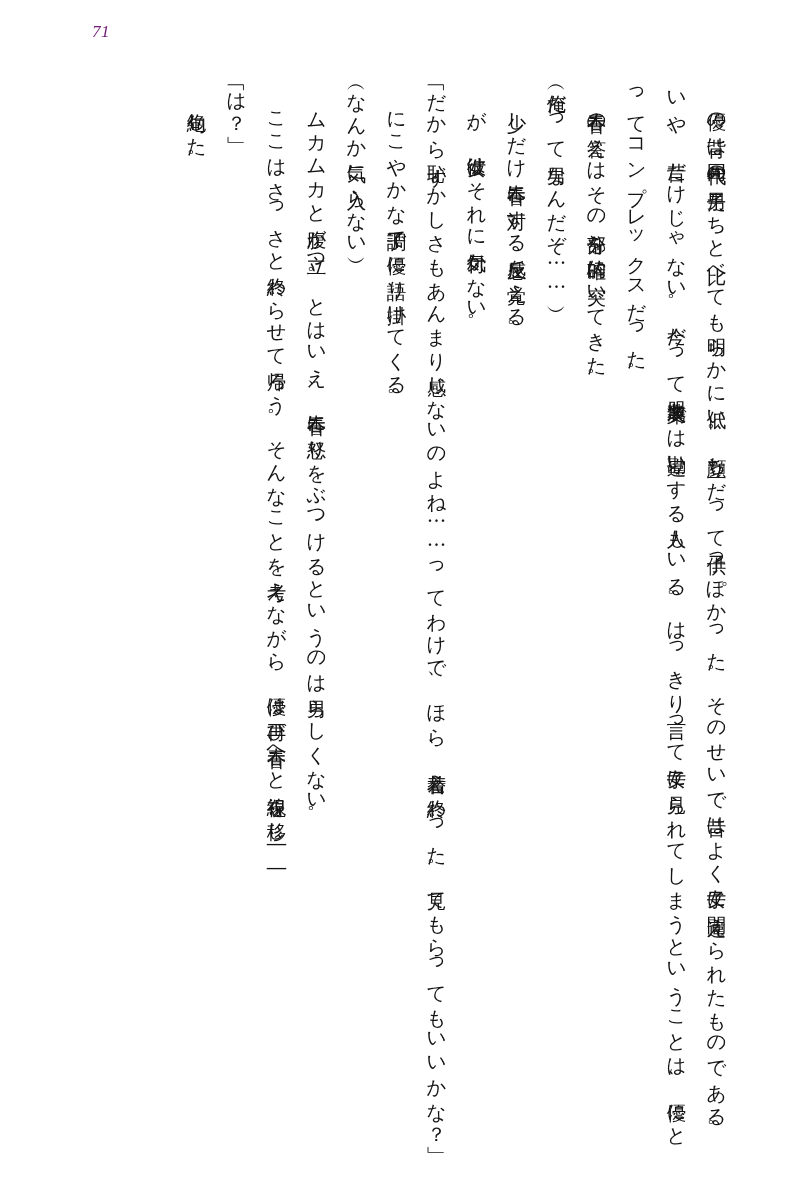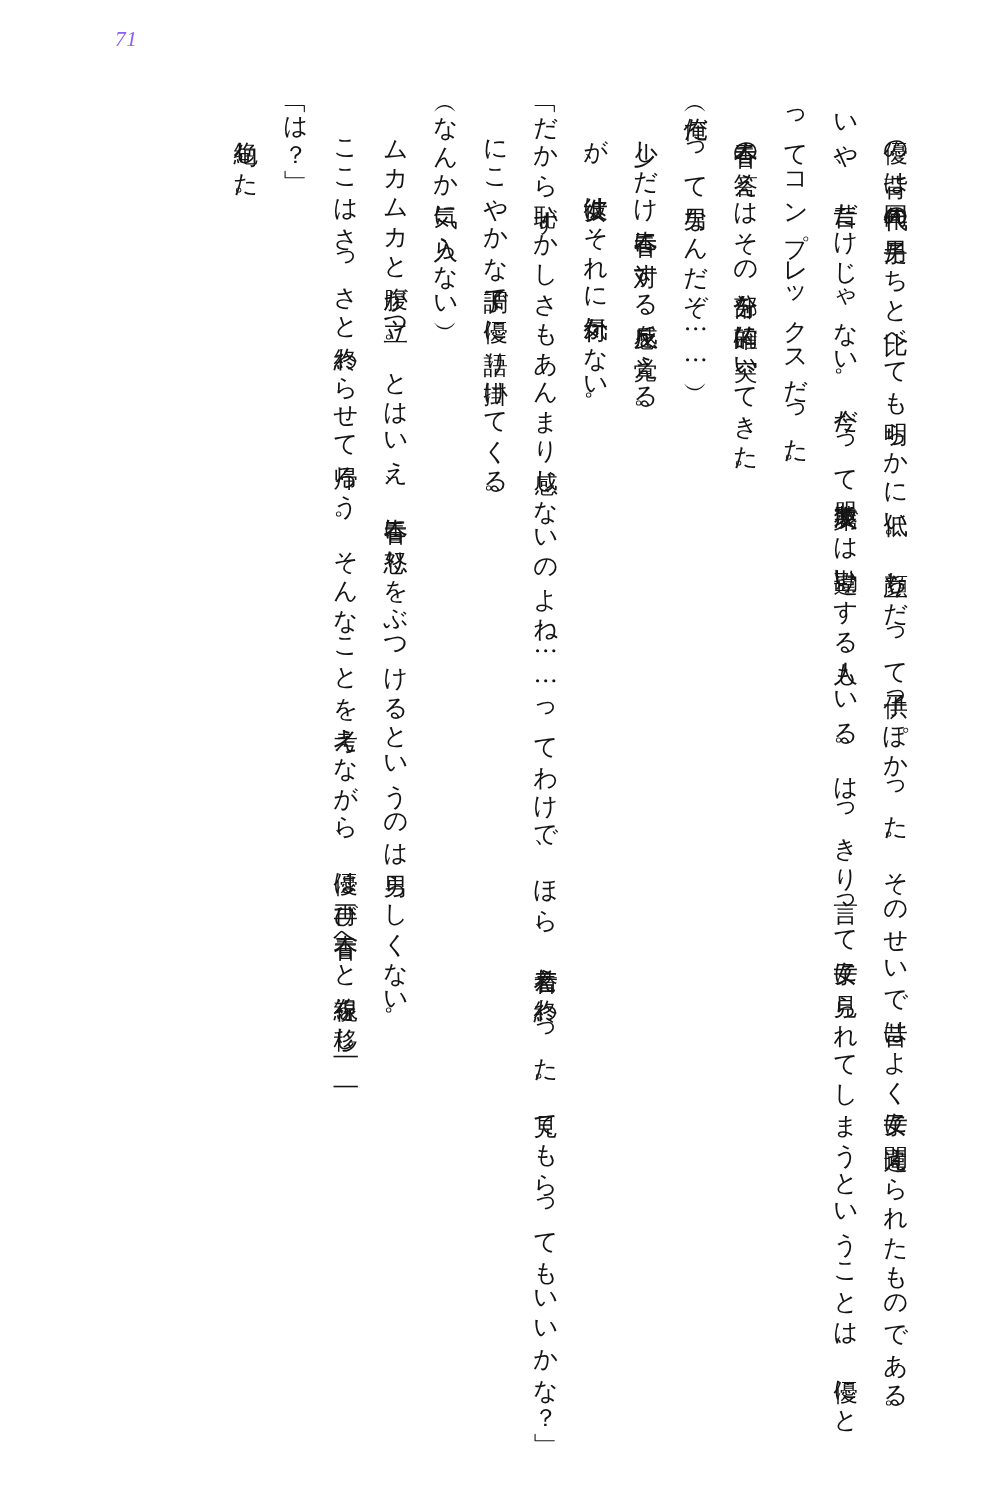--- a/index.html
+++ b/index.html
@@ -23,21 +23,21 @@
     height: 1200px;
     background: #ffffff;
   }
   .page-number {
     position: absolute;
     left: 92px;
     top: 22px;
     font-family: "Liberation Serif", "DejaVu Serif", serif;
     font-style: italic;
     font-size: 17px;
-    color: #8b5cf6;
+    color: #701a75;
     letter-spacing: 0.5px;
   }
   .text-block {
     position: absolute;
     right: 56px;
     top: 78px;
     width: 660px;
     height: 1060px;
     writing-mode: vertical-rl;
     text-orientation: upright;

